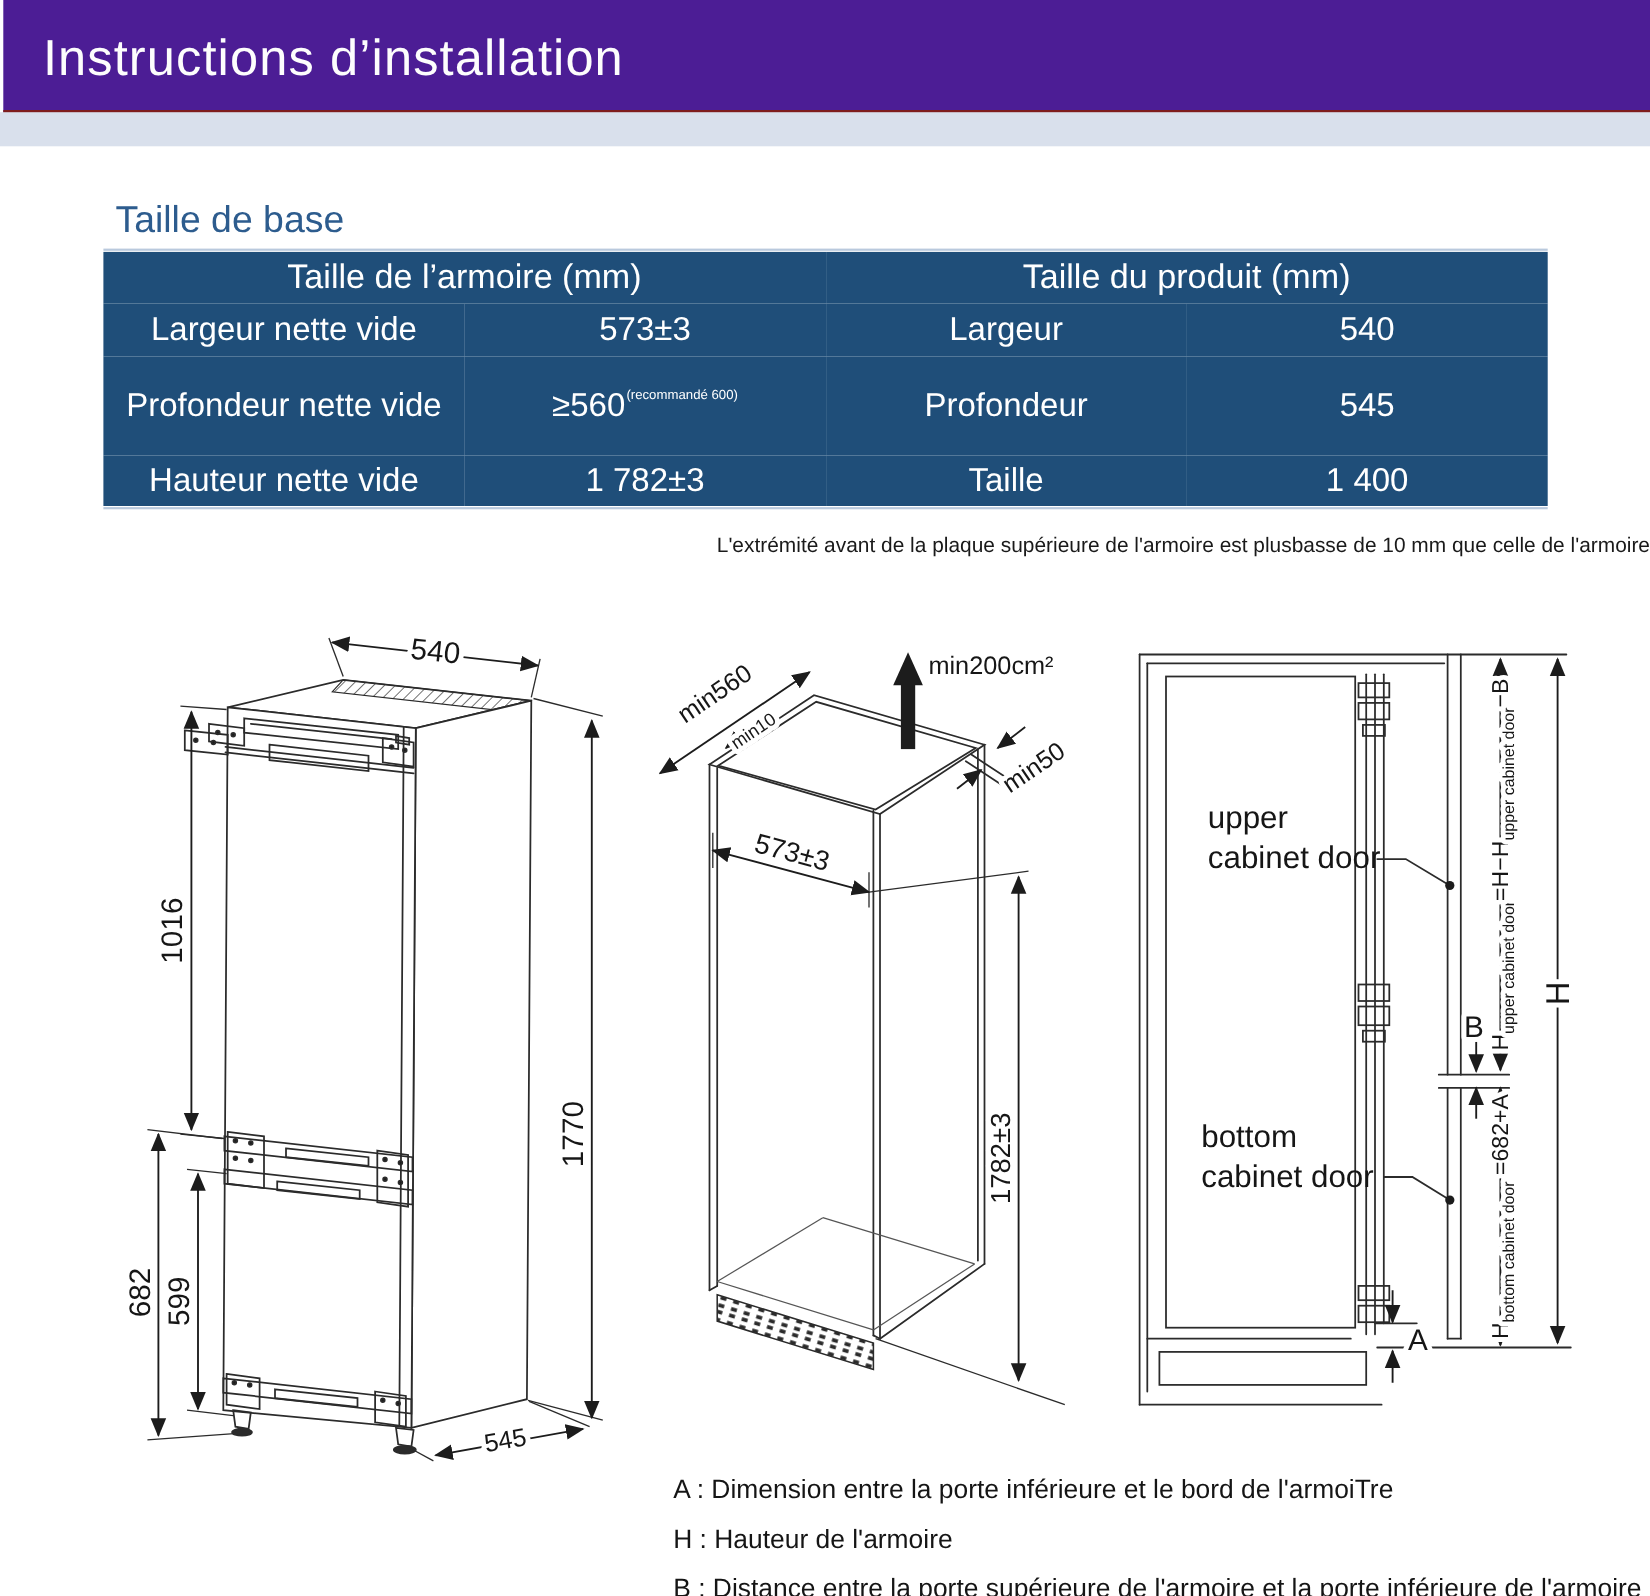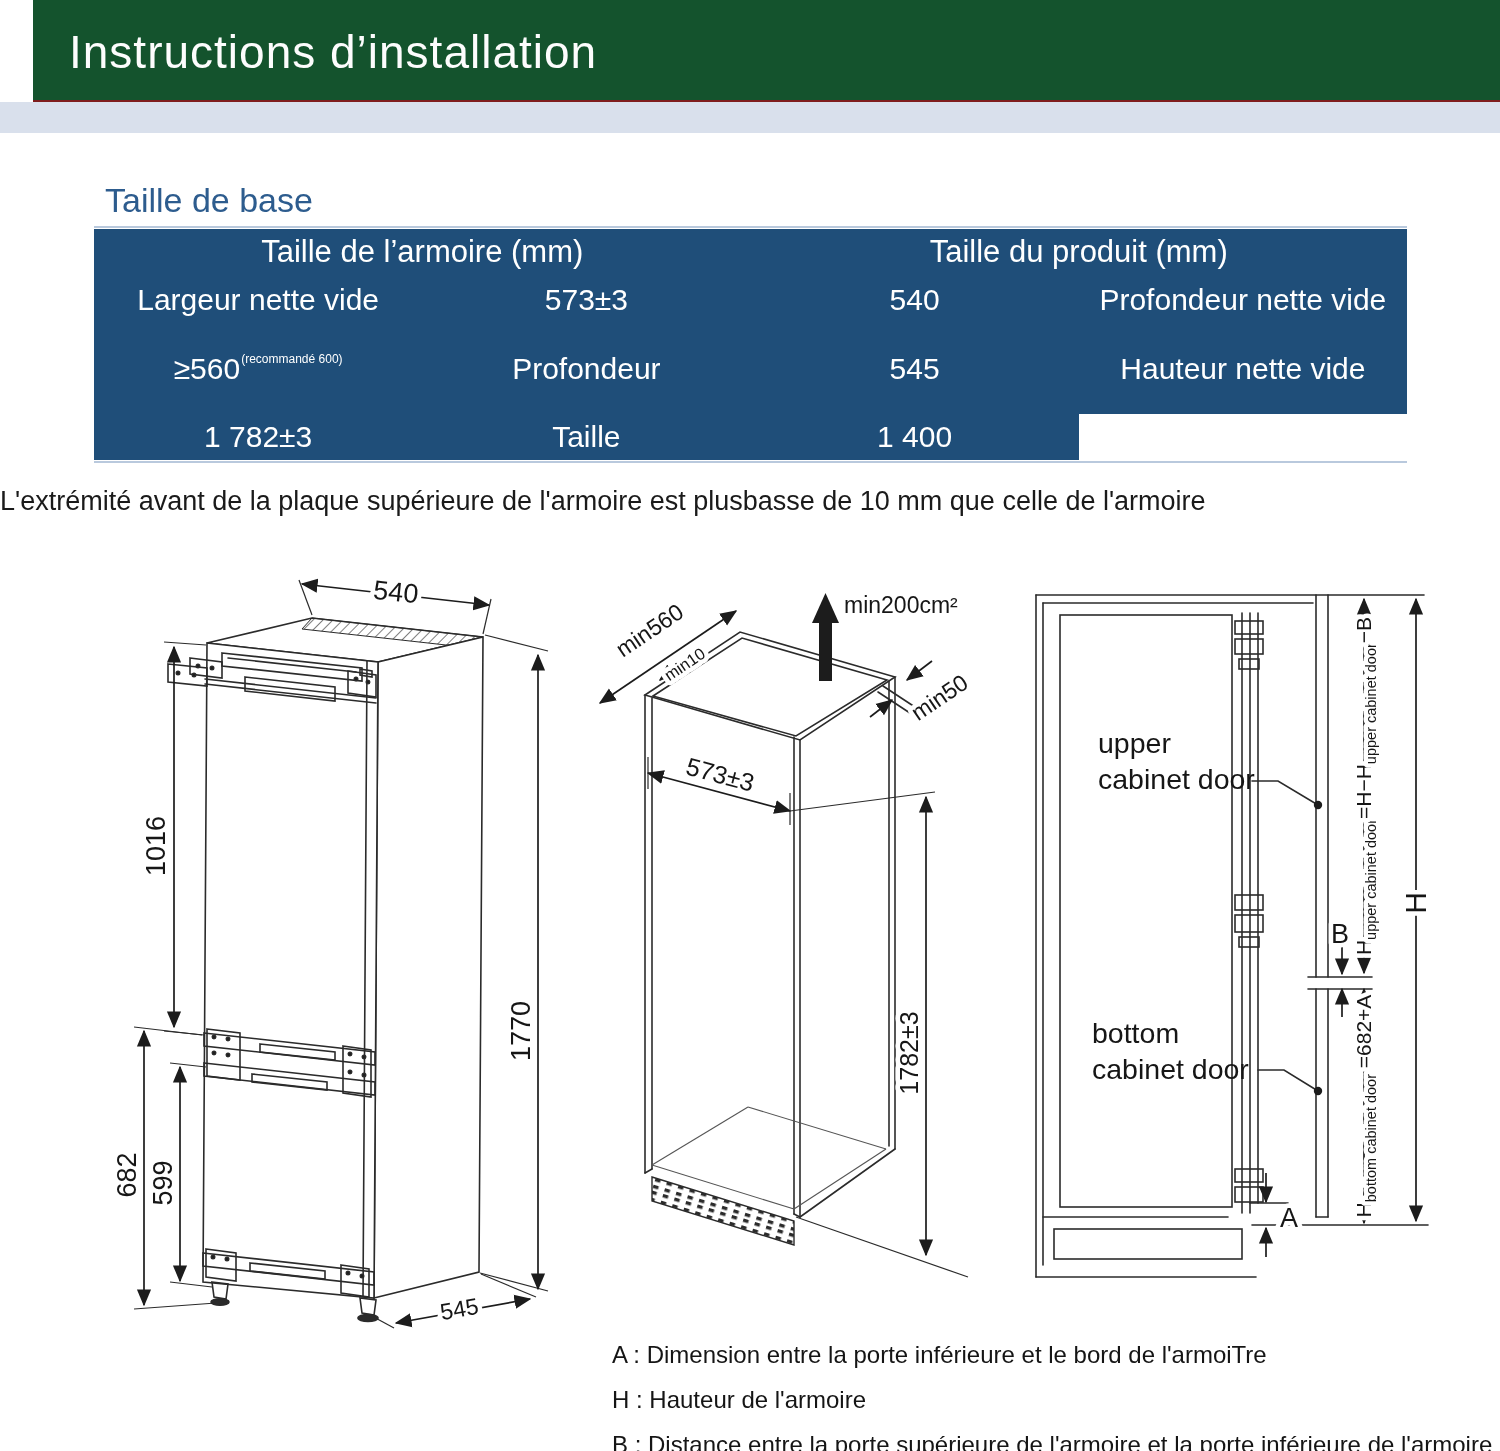--- a/index.html
+++ b/index.html
@@ -1,38 +1,38 @@
 <!DOCTYPE html>
 <html><head>
 <meta charset="utf-8">
 <style>
   html,body{margin:0;padding:0;background:#fff;}
   #page{position:relative;width:1500px;height:1451px;background:#fff;overflow:hidden;
         font-family:"Liberation Sans",sans-serif;}
 
   
-  .band{position:absolute;left:3px;top:0;right:0;height:100px;background:#14532d;
-        border-bottom:4px solid #7f1d1d;margin-left:30px;}
+  .band{position:absolute;left:3px;top:0;right:0;height:100px;background:#4c1d95;
+        border-bottom:4px solid #7f1d1d;}
   .band-title{position:absolute;left:36px;top:0;height:100px;line-height:104px;
         color:#fdfdfd;font-size:46px;letter-spacing:1px;}
   .band-light{position:absolute;left:0;top:102px;right:0;height:31px;background:#d9e0ec;}
 
   .heading{position:absolute;left:105px;top:148px;font-size:34px;color:#2d5c8e;margin-top:33px;}
 
   
   .size-table{position:absolute;left:94px;top:226px;width:1313px;display:grid;
         grid-template-columns:repeat(4,1fr);grid-template-rows:47px 48px 90px 46px;
         gap:0;background:#fff;border-top:2px solid #b9c9dd;border-bottom:2px solid #b9c9dd;
         padding:1px 0;}
   .cell{background:#1f4e79;color:#fff;display:flex;align-items:center;justify-content:center;
         text-align:center;font-size:30px;line-height:1.25;}
   .cell.hdr{grid-column:span 2;font-size:31px;}
   .supv{font-size:12px;position:relative;top:-10px;margin-left:1px;}
 
-  .note{position:absolute;left:0;right:0;top:486px;text-align:left;font-size:27px;color:#1a1a1a;}
+  .note{position:absolute;left:0;right:0;top:486px;text-align:right;font-size:19px;color:#1a1a1a;}
 
   
   .dia{position:absolute;}
   .ln{stroke:#2b2b2b;stroke-width:1.6;fill:none;stroke-linecap:round;}
   .lt{stroke:#555;stroke-width:1.1;fill:none;}
   .wf{fill:#fff;stroke:#2b2b2b;stroke-width:1.6;}
   .dm{stroke:#1c1c1c;stroke-width:1.7;fill:none;
       marker-start:url(#arw);marker-end:url(#arw);}
   .me{stroke:#1c1c1c;stroke-width:1.7;fill:none;marker-end:url(#arw);}
   .ex{stroke:#2b2b2b;stroke-width:1.2;fill:none;}
@@ -56,20 +56,21 @@
   <div class="band-light"></div>
 
   <div class="heading">Taille de base</div>
 
   <div class="size-table">
     <div class="cell hdr">Taille de l’armoire (mm)</div>
     <div class="cell hdr">Taille du produit (mm)</div>
 
     <div class="cell">Largeur nette vide</div>
     <div class="cell">573±3</div>
+    <div class="cell">Largeur</div>
     <div class="cell">540</div>
 
     <div class="cell">Profondeur nette vide</div>
     <div class="cell">
       <span>≥560</span>
       <span class="supv">(recommandé 600)</span>
     </div>
     <div class="cell">Profondeur</div>
     <div class="cell">545</div>
 

